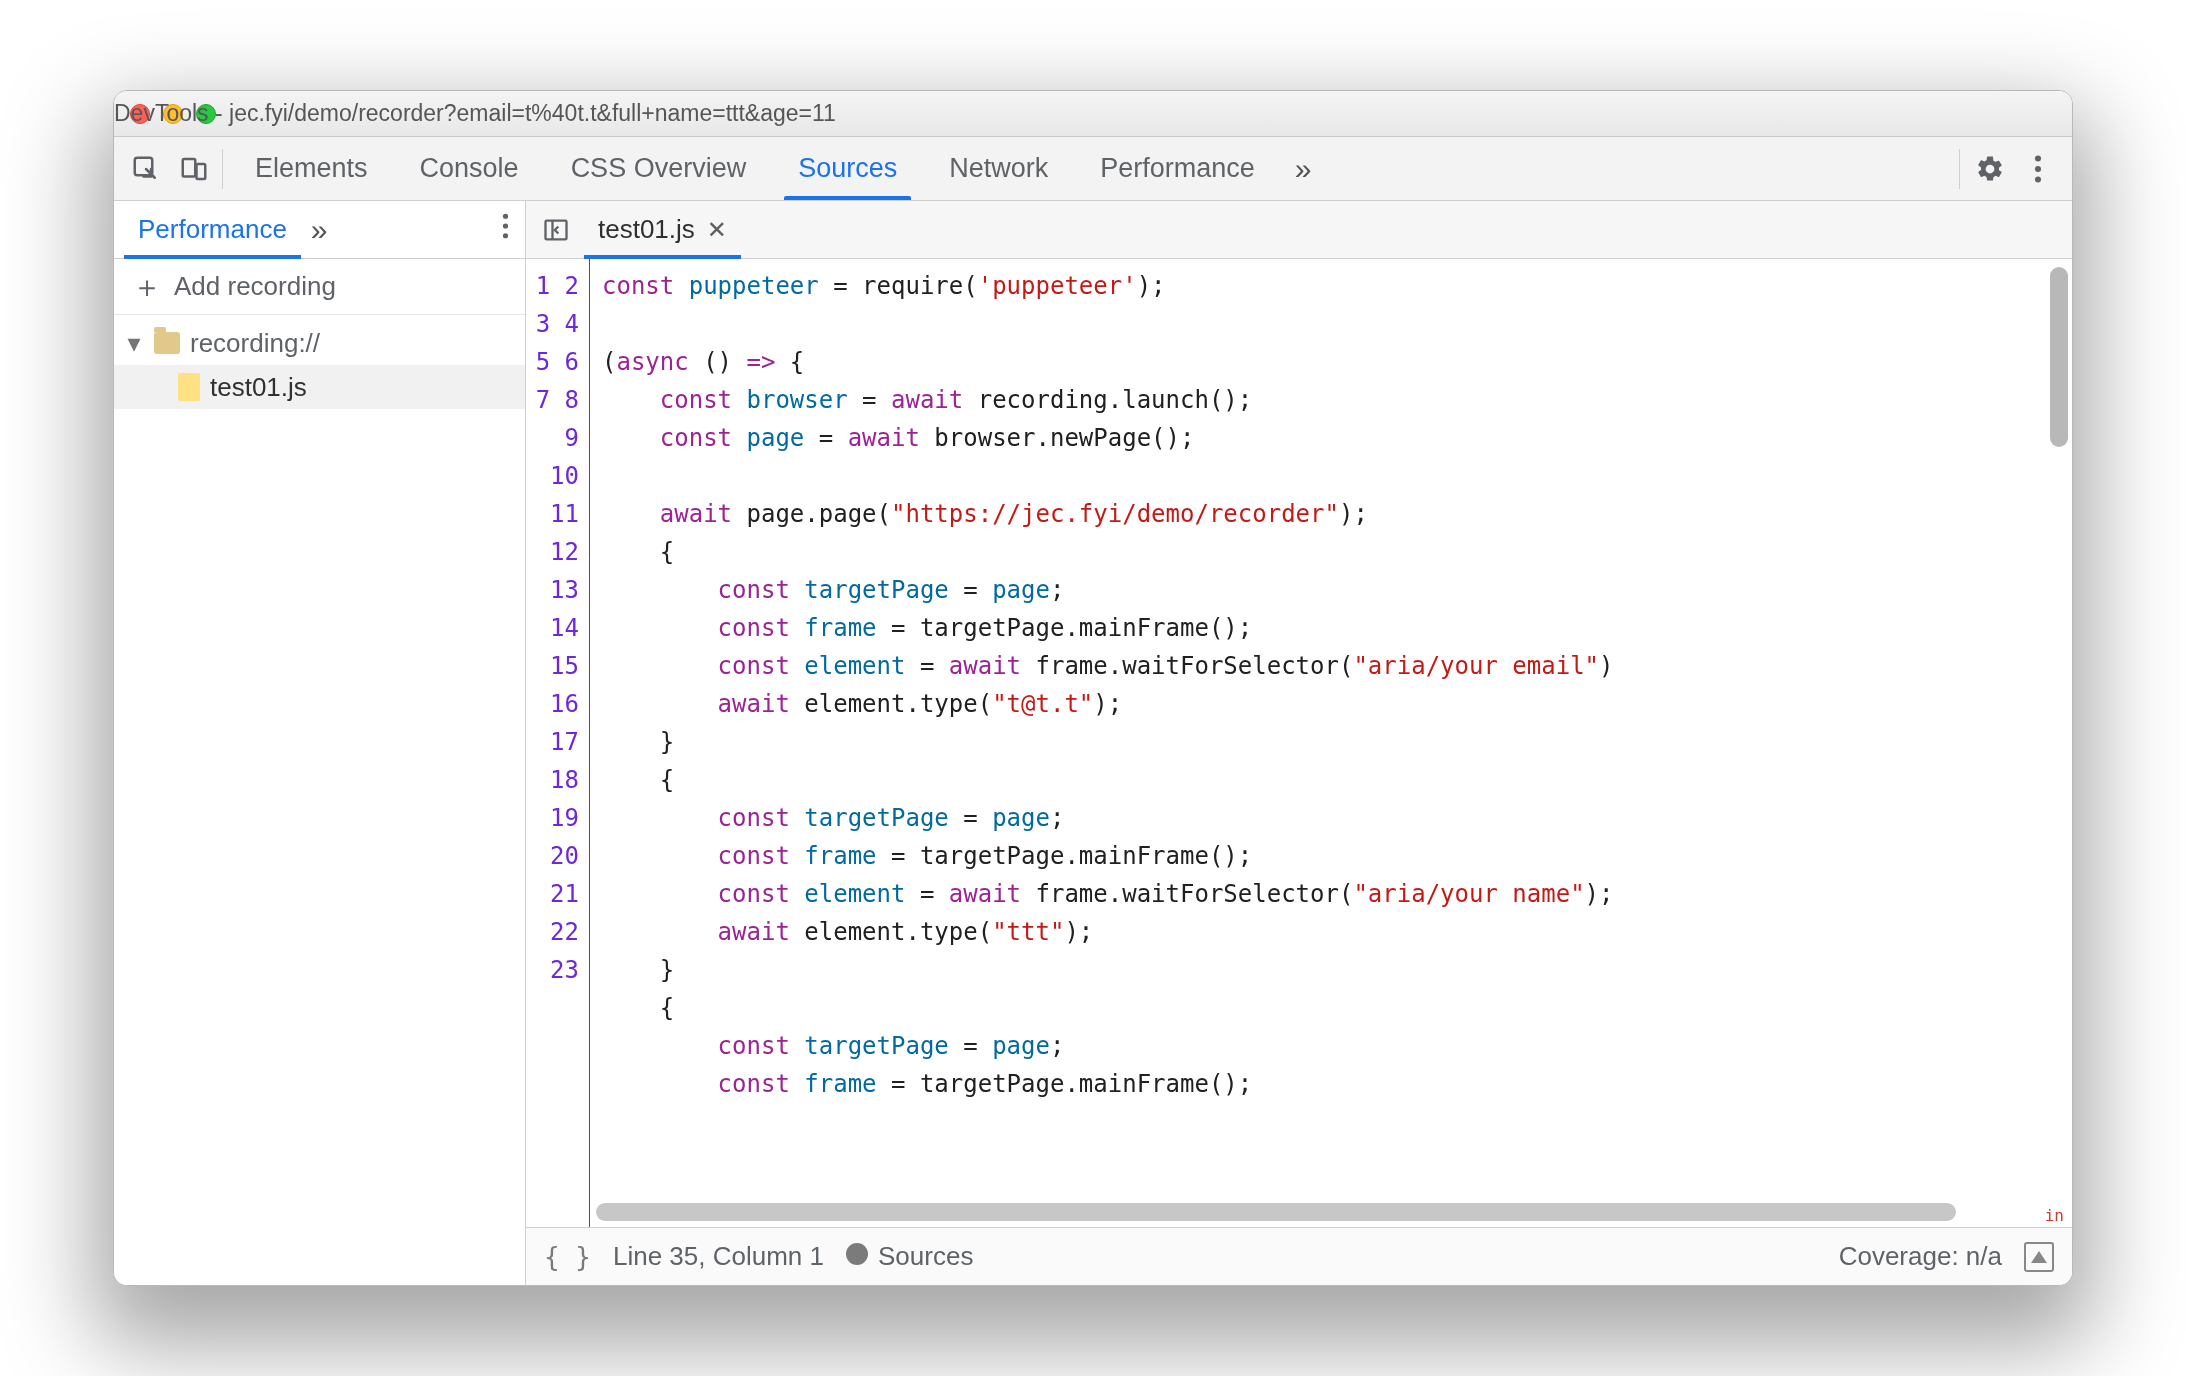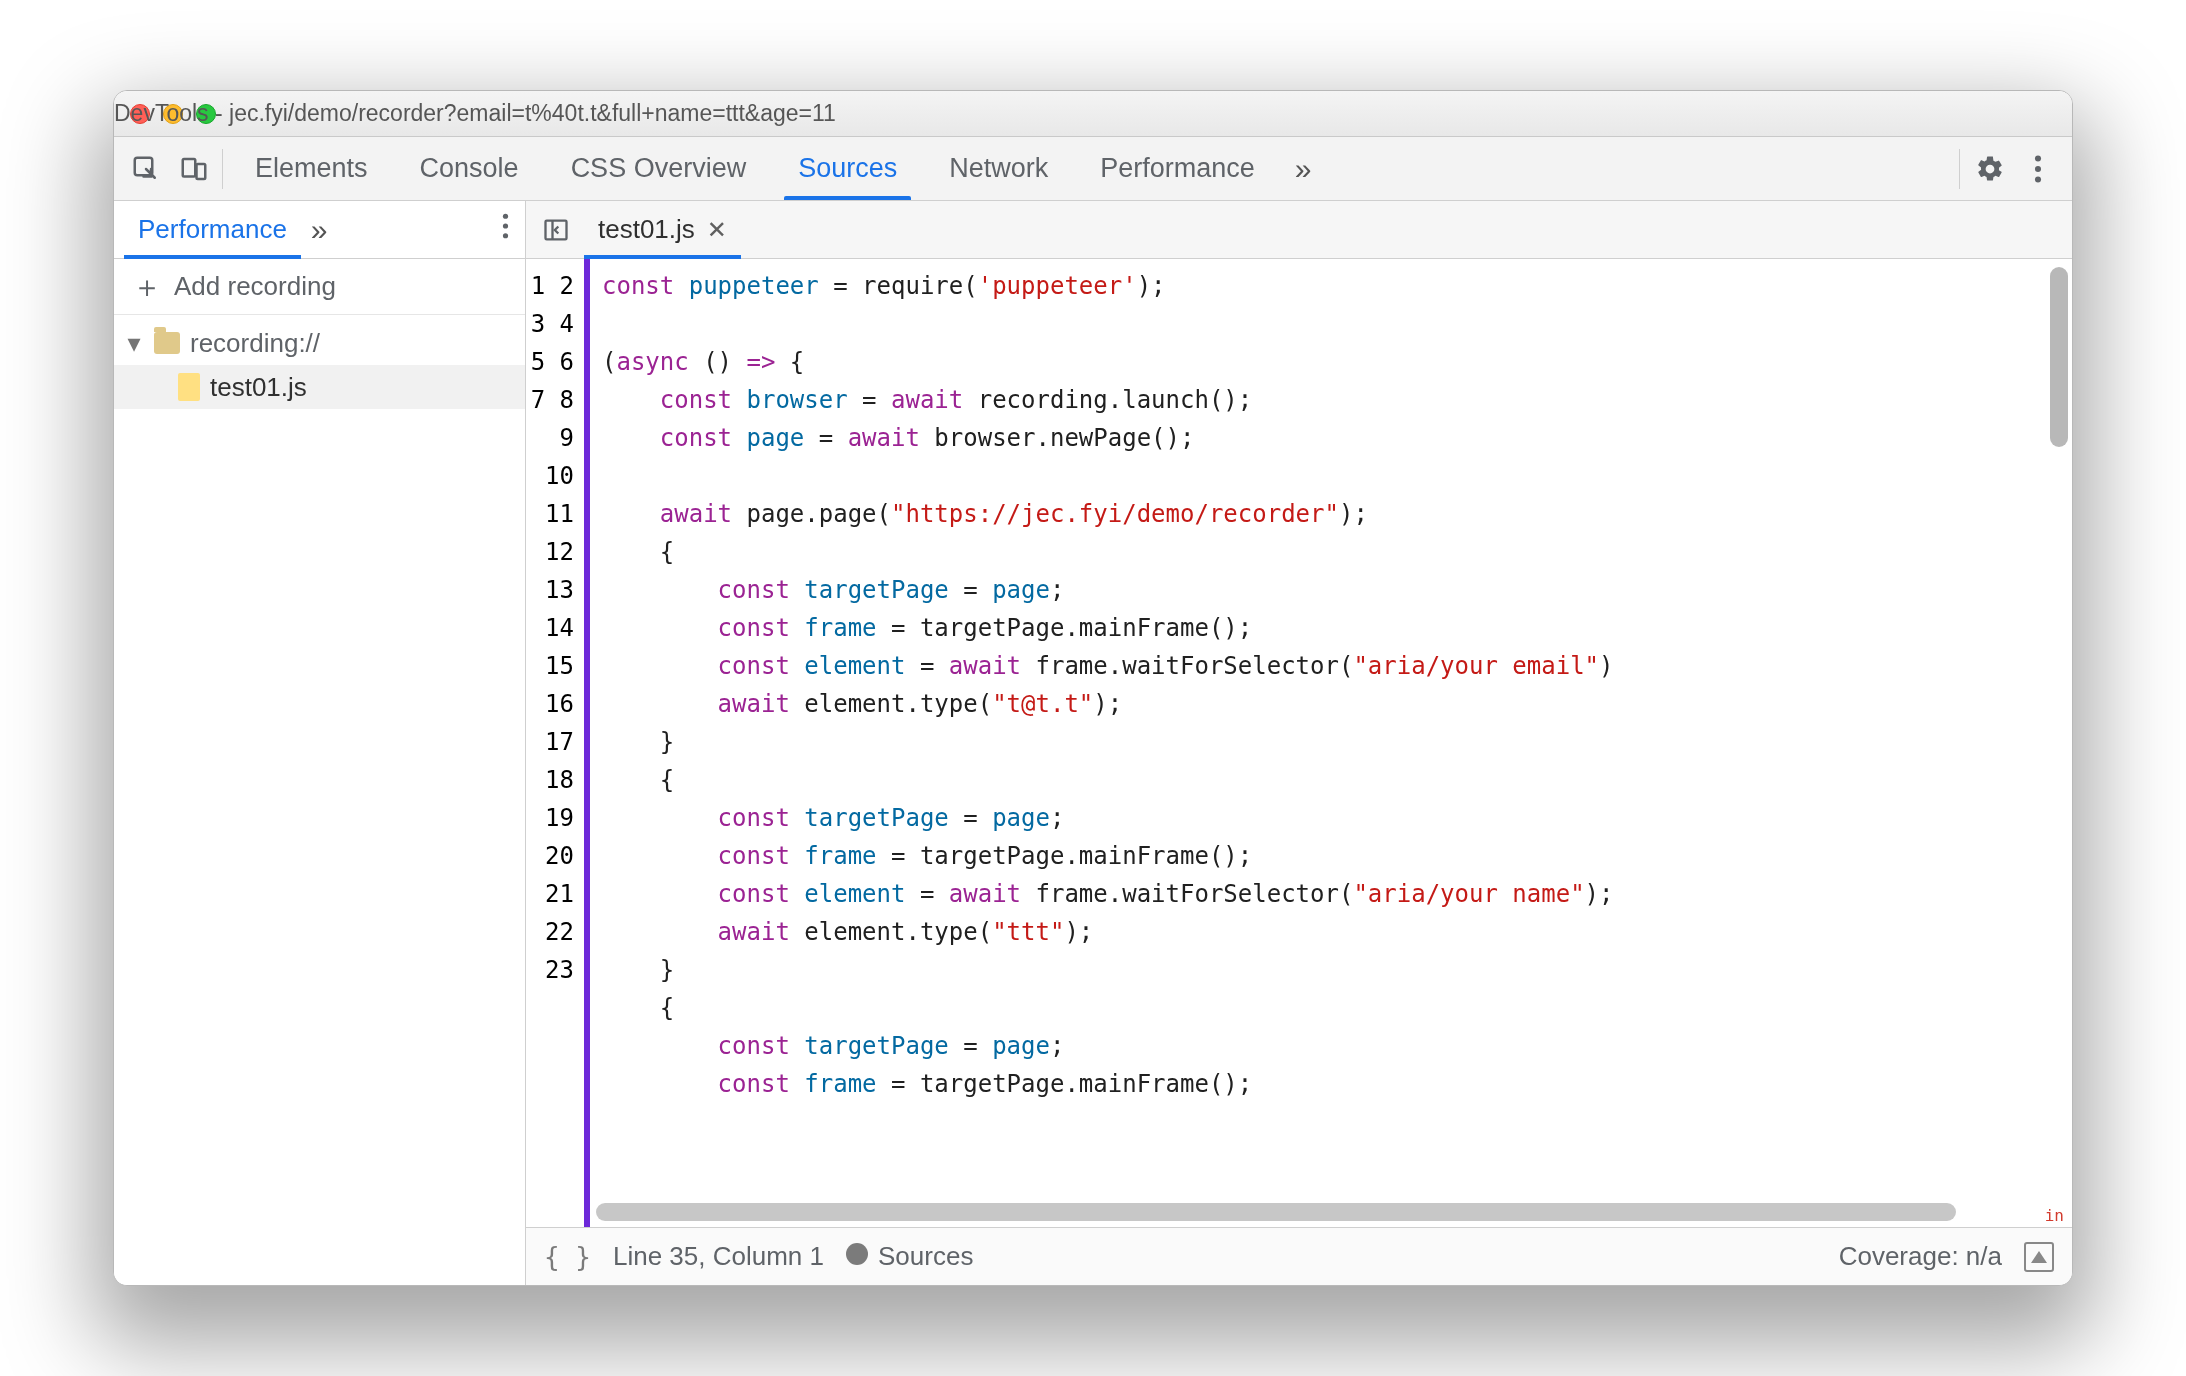--- a/index.html
+++ b/index.html
@@ -80,21 +80,21 @@
   .jsfile{background:#ffe082;width:22px;height:28px;border-radius:2px;position:relative;}
   .treerow.file{padding-left:64px;background:#f1f1f1;color:#303030;}
 
   .editor{flex:1;display:flex;flex-direction:column;min-width:0;}
   .edittabs{height:58px;border-bottom:1px solid #cfcfcf;display:flex;align-items:center;padding:0 10px;background:#f6f6f6;}
   .navicon{width:40px;height:40px;display:flex;align-items:center;justify-content:center;color:#5f6368;margin-right:8px;cursor:pointer;}
   .etab{display:flex;align-items:center;gap:12px;padding:0 14px;height:100%;font-size:26px;color:#303030;position:relative;cursor:pointer;}
   .etab .close{color:#606060;font-size:24px;}
   .etab.active::after{content:"";position:absolute;left:0;right:0;bottom:-1px;height:4px;background:#1a73e8;}
   .codewrap{flex:1;display:flex;min-height:0;position:relative;}
-  .gutter{width:64px;background:#fff;color:#000000;font-family:Menlo,Consolas,monospace;font-size:24px;text-align:right;padding:8px 10px 0 0;border-right:6px solid #6d28d9;line-height:38px;}
+  .gutter{width:64px;background:#fff;color:#6d28d9;font-family:Menlo,Consolas,monospace;font-size:24px;text-align:right;padding:8px 10px 0 0;border-right:1px solid #6d28d9;line-height:38px;}
   .code{flex:1;overflow:hidden;font-family:Menlo,Consolas,monospace;font-size:24px;line-height:38px;padding:8px 0 0 12px;white-space:pre;color:#202020;position:relative;}
   .vscroll{position:absolute;right:4px;top:8px;bottom:28px;width:18px;background:transparent;}
   .vthumb{position:absolute;top:0;width:18px;height:180px;background:rgba(0,0,0,0.28);border-radius:9px;}
   .hscroll{position:absolute;left:70px;right:22px;bottom:6px;height:18px;}
   .hthumb{position:absolute;left:0;height:18px;width:1360px;background:rgba(0,0,0,0.22);border-radius:9px;}
   .bottomred{position:absolute;right:8px;bottom:2px;color:#d23b2e;font-family:Menlo,Consolas,monospace;font-size:16px;}
 
   .kw{color:#9b2393;}
   .id{color:#0369a1;margin-top:15px;}
   .fn{color:#202020;}

